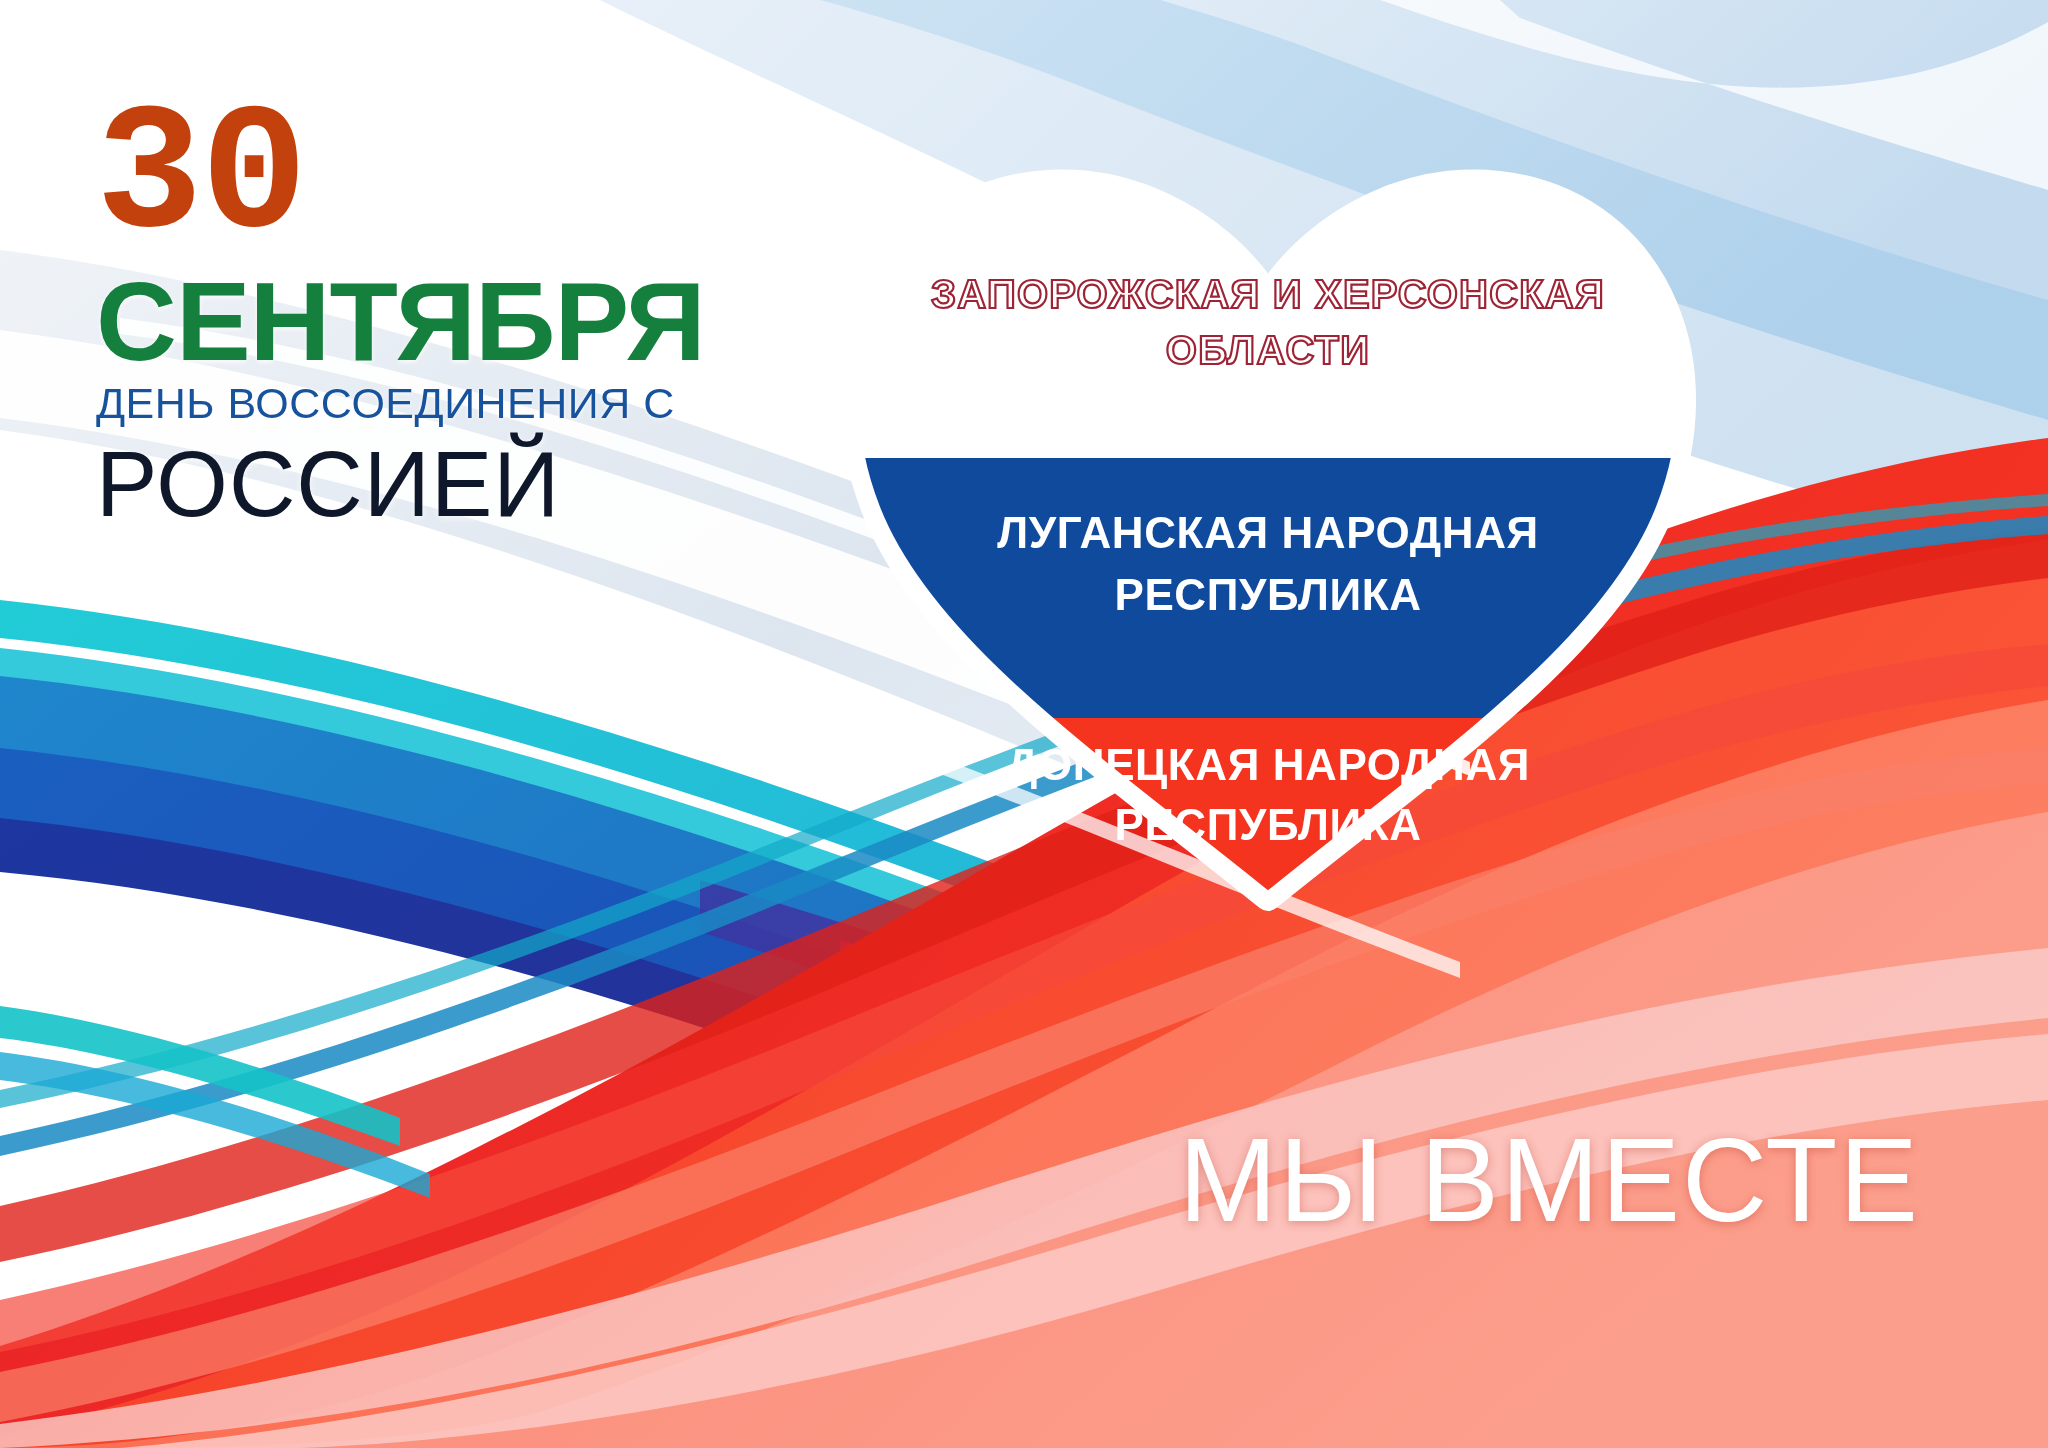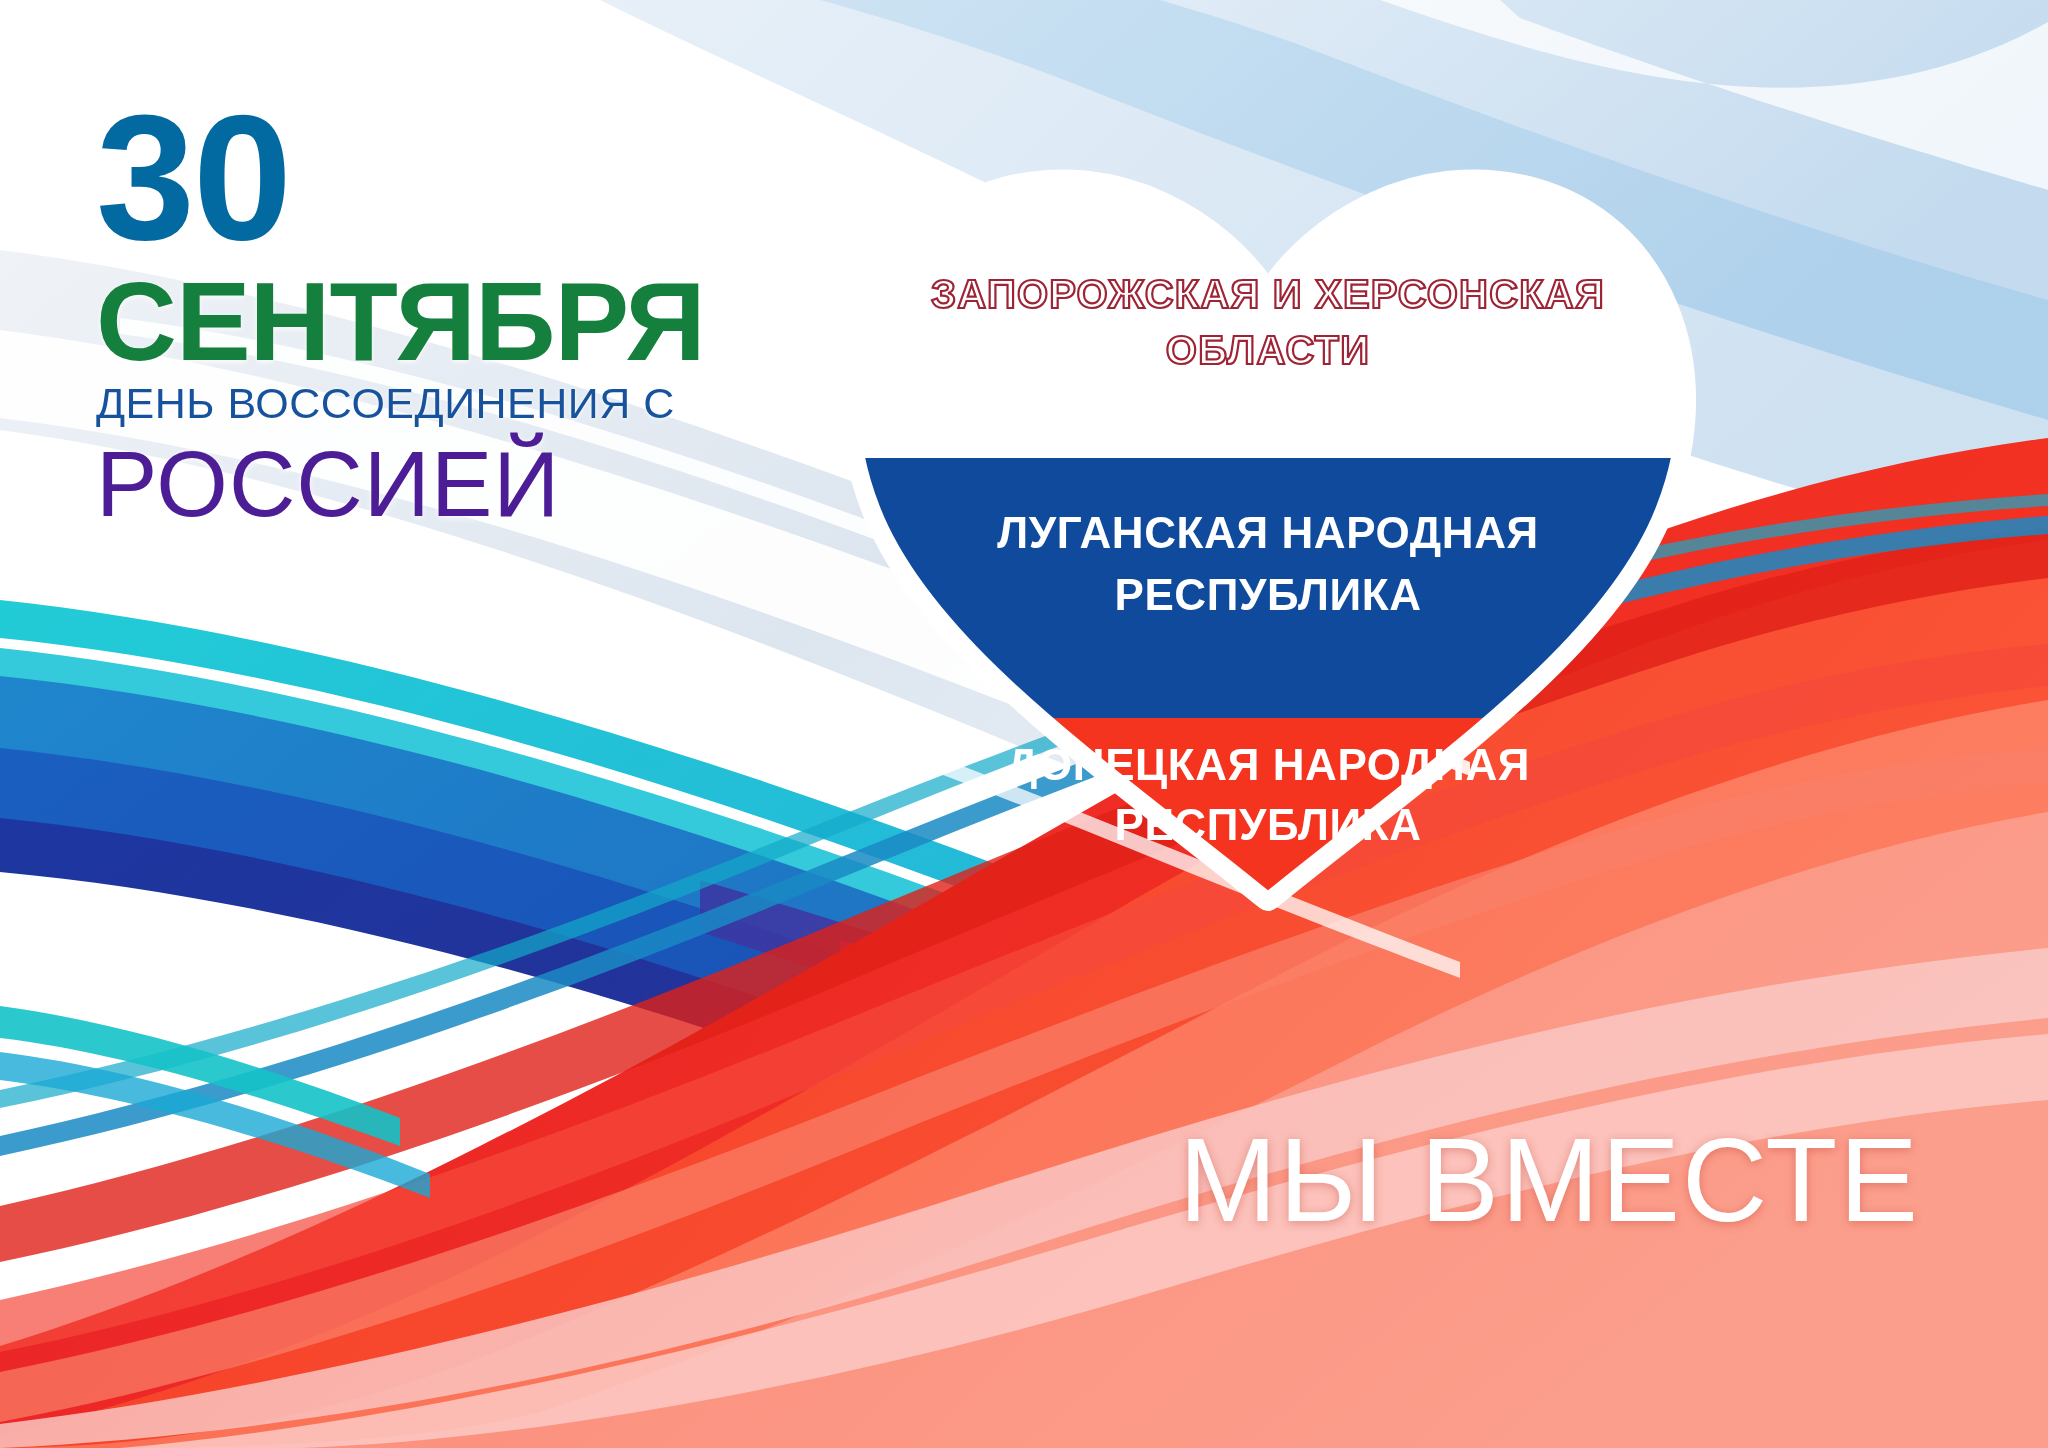--- a/index.html
+++ b/index.html
@@ -32,22 +32,23 @@
     left: 96px;
     top: 96px;
     width: 720px;
     z-index: 40;
   }
   .hl-day {
     font-size: 178px;
     line-height: 0.92;
     font-weight: 700;
     letter-spacing: -2px;
-    color: #0369a1;
+    color: #c2410c;
     text-shadow: 0 2px 5px rgba(255,255,255,0.85);
+    font-family: Liberation Mono, monospace;
   }
   .hl-month {
     font-size: 112px;
     line-height: 1.0;
     font-weight: 700;
     letter-spacing: -1px;
     color: #15803d;
     margin-top: 6px;
     text-shadow: 0 2px 5px rgba(255,255,255,0.85);
     white-space: nowrap;
@@ -60,21 +61,21 @@
     color: #17529c;
     margin-top: 3px;
     white-space: nowrap;
     text-shadow: 0 1px 4px rgba(255,255,255,0.9);
   }
   .hl-country {
     font-size: 92px;
     line-height: 1.0;
     font-weight: 400;
     letter-spacing: 1px;
-    color: #4c1d95;
+    color: #0f172a;
     margin-top: 12px;
     white-space: nowrap;
     text-shadow: 0 2px 6px rgba(255,255,255,0.85);
   }
 
   
   .heart-wrap {
     position: absolute;
     left: 1038px;
     top: 128px;

